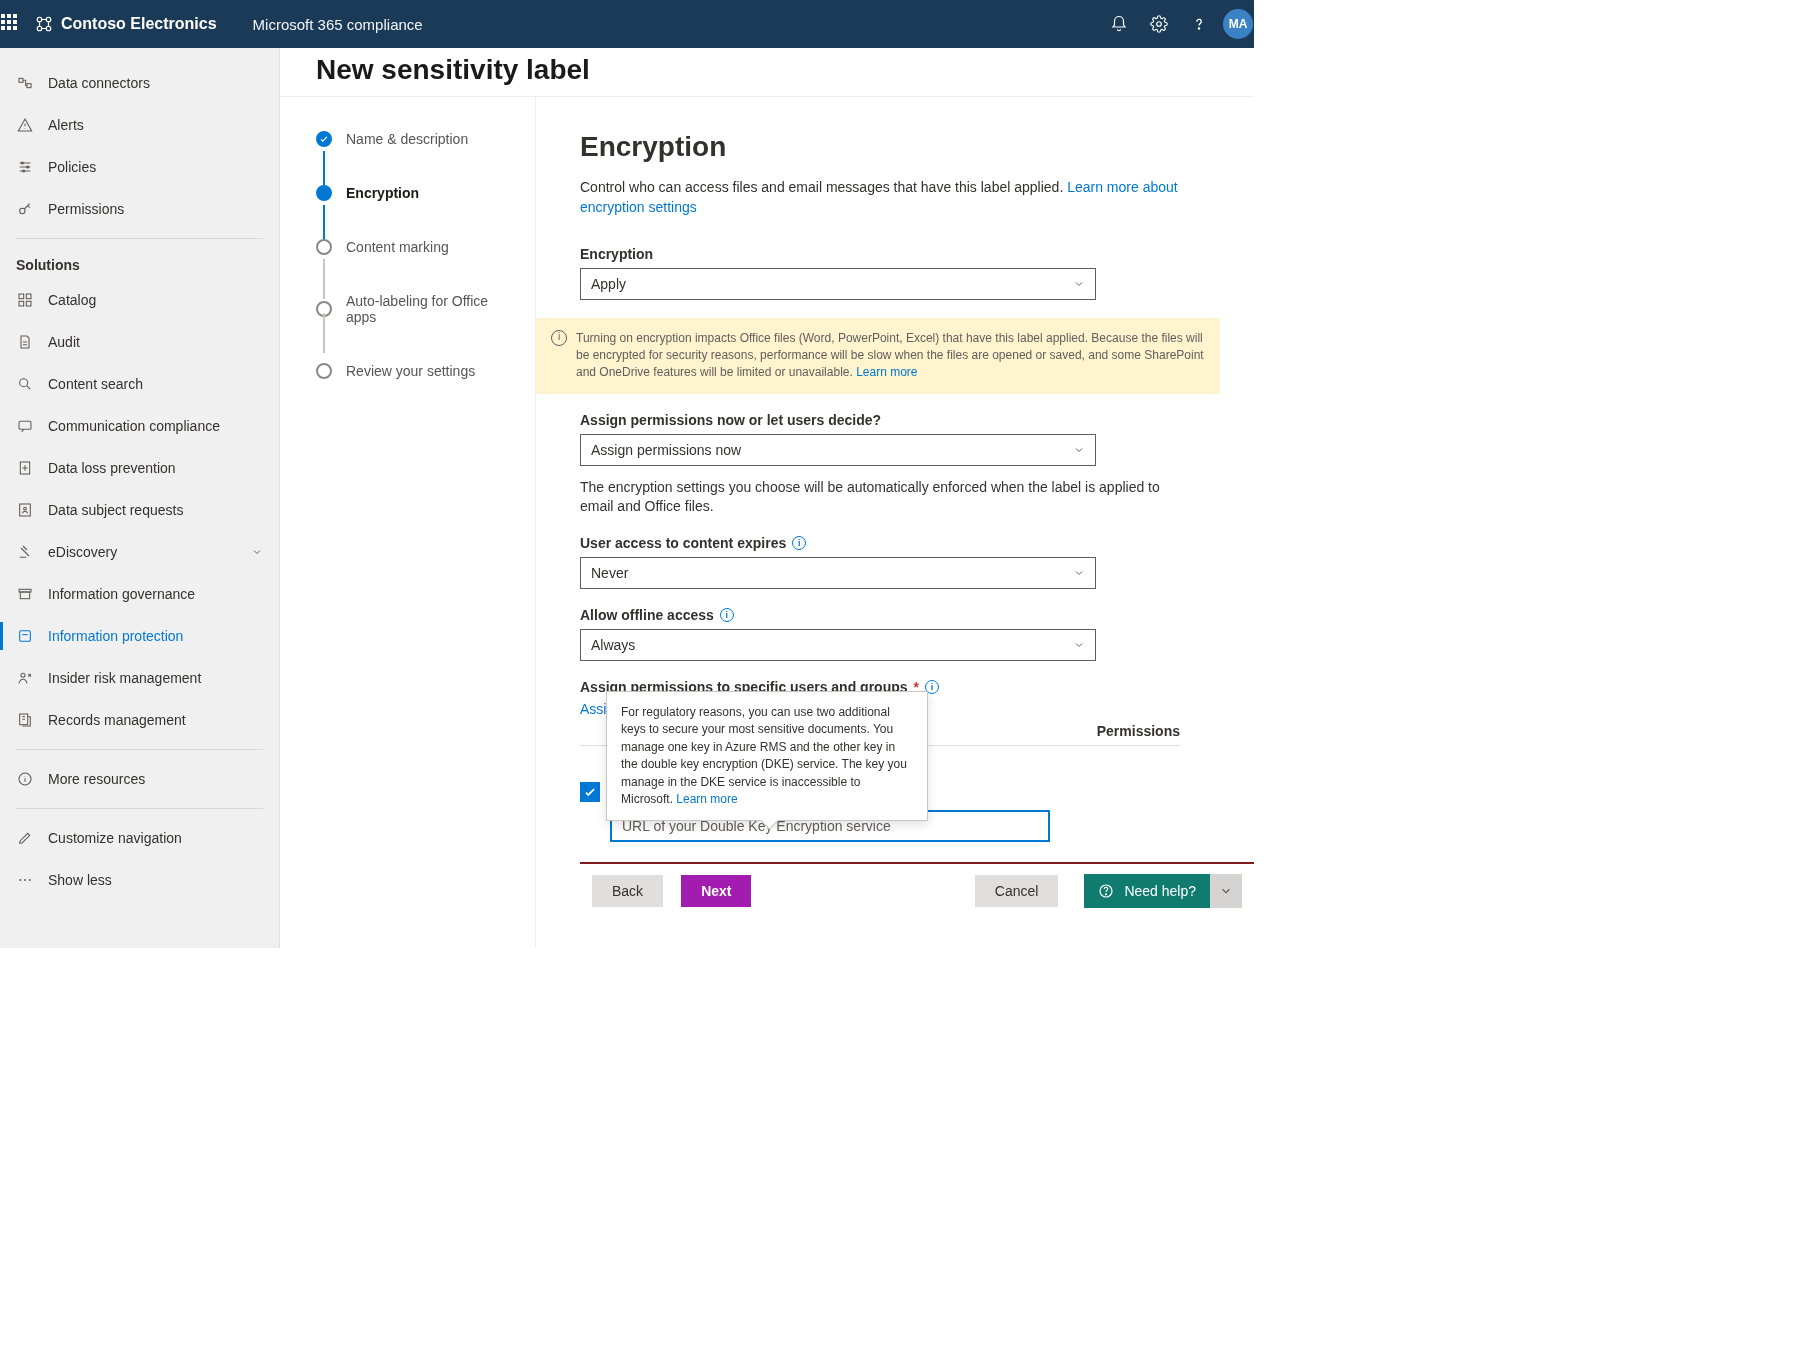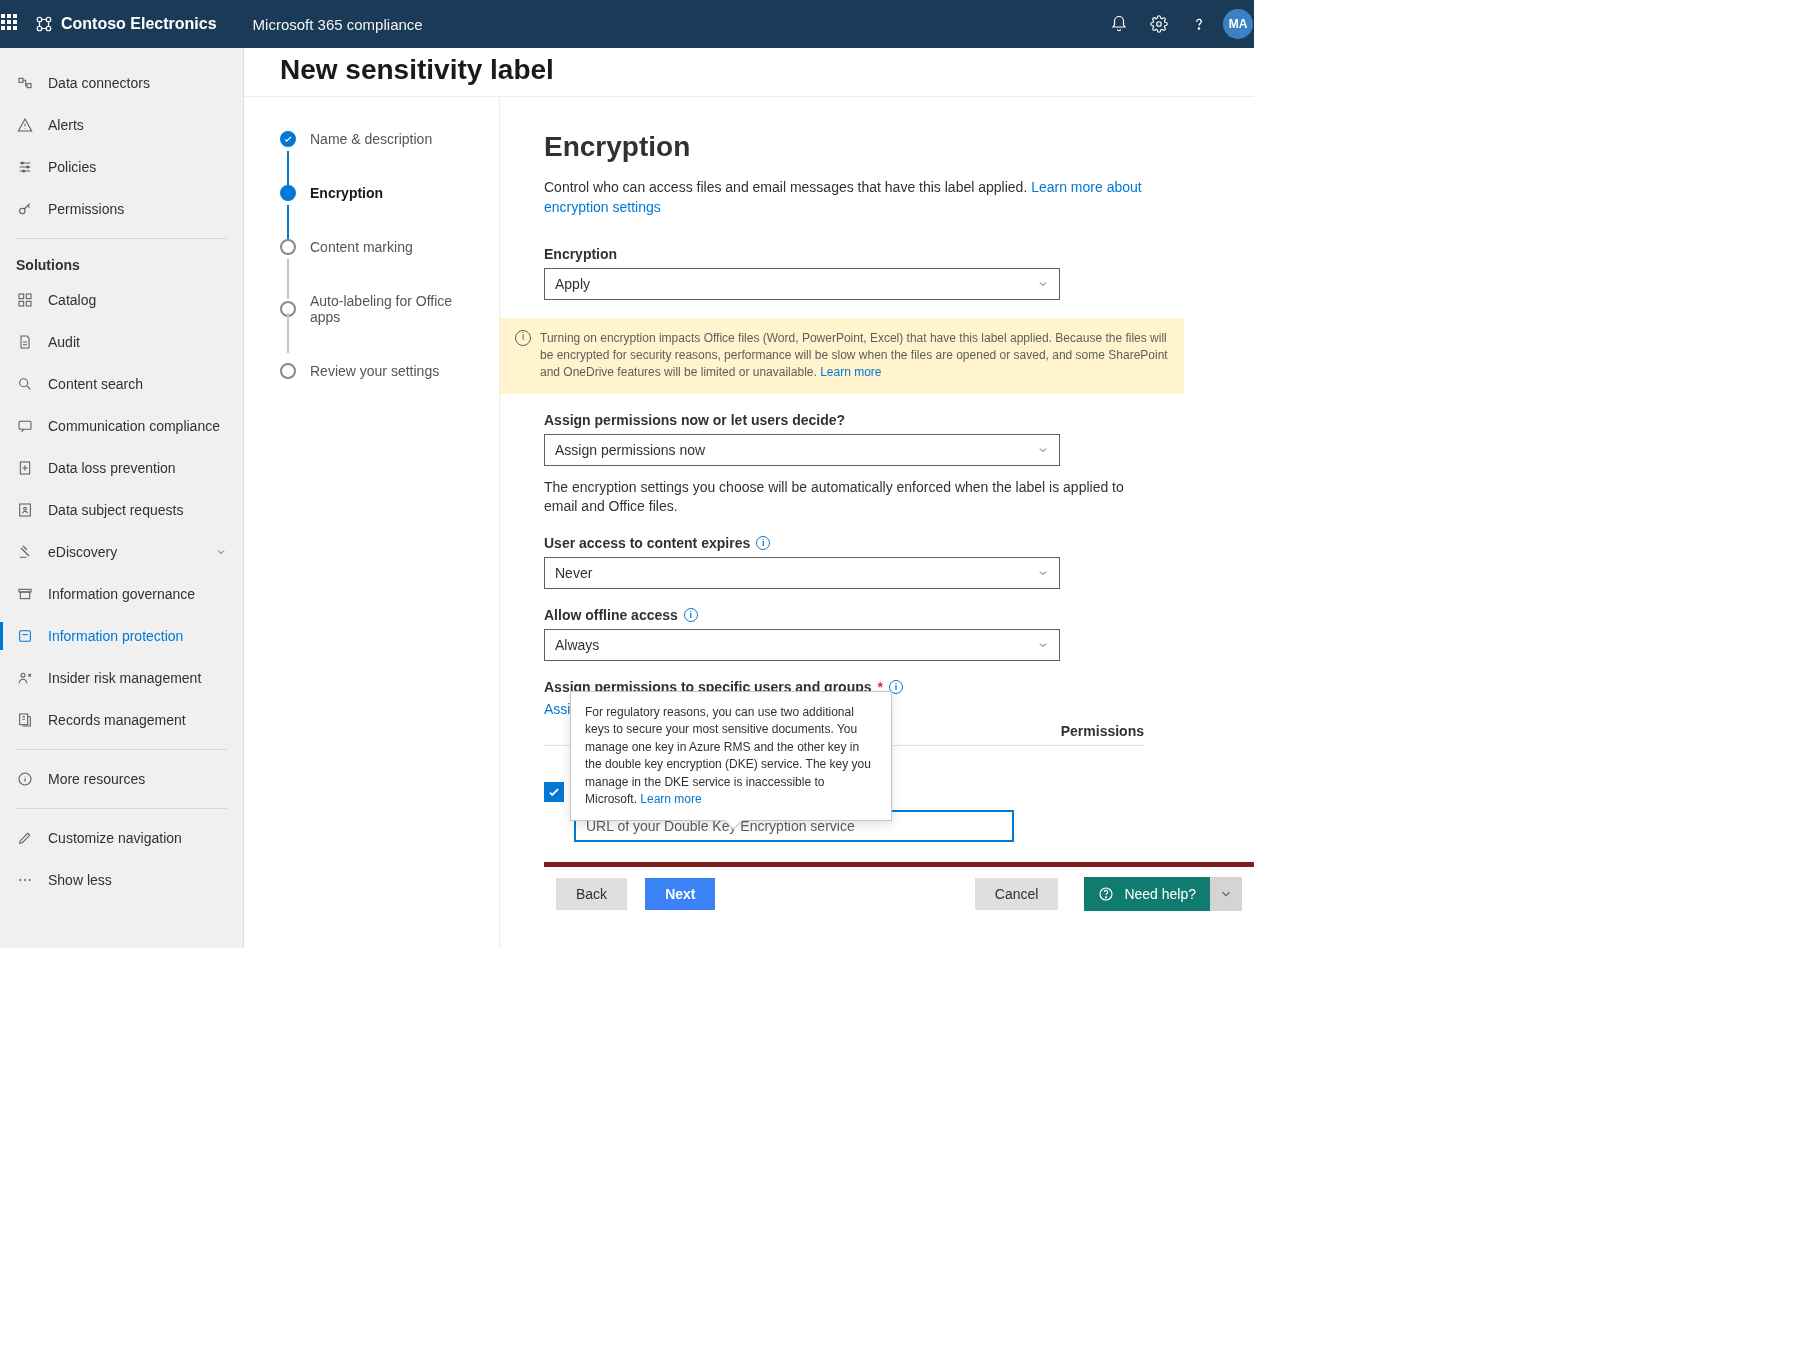--- a/index.html
+++ b/index.html
@@ -11,21 +11,21 @@
   .waffle span { background:#fff; }
   .brand-icon { width:18px; height:18px; margin-right:8px; display:inline-flex; align-items:center; justify-content:center;}
   .brand { font-size:16px; font-weight:600; margin-right:36px; white-space:nowrap; }
   .tenant { font-size:15px; opacity:.95; }
   .topbar-spacer { flex:1; }
   .topbar-btn { width:40px; height:48px; display:flex; align-items:center;justify-content:center; cursor:pointer; color:#fff; }
   .avatar { width:30px;height:30px;border-radius:50%;background:#3b82c4;color:#fff;display:flex;align-items:center;justify-content:center;font-size:12px;font-weight:600;margin-left:4px;}
 
   
   .shell { display:flex; height:calc(100% - 48px); }
-  .sidebar { width:244px; background:#f0f0f0; border-right:1px solid #e1dfdd; padding:14px 0 6px 0; overflow-y:auto; font-size:14px;}
+  .sidebar { width:280px; background:#f0f0f0; border-right:1px solid #e1dfdd; padding:14px 0 6px 0; overflow-y:auto; font-size:14px;}
   .side-item { display:flex; align-items:center; height:42px; padding:0 16px; cursor:pointer; color:#323130; }
   .side-item.active { position:relative; }
   .side-item.active::before { content:""; position:absolute; left:0; top:7px; bottom:7px; width:3px; background:#0078d4;}
   .side-icon { width:18px; height:18px; margin-right:14px; display:flex; align-items:center; justify-content:center; color:#605e5c;}
   .side-item.active .side-icon, .side-item.active .side-label { color:#0078d4; font-weight:400;}
   .side-sep { height:1px; background:#d8d8d8; margin:8px 16px;}
   .side-heading { padding:10px 16px 6px 16px; font-weight:600; color:#323130; font-size:14px;}
   .side-chevron { margin-left:auto; color:#605e5c;}
 
   
@@ -63,24 +63,24 @@
   .perm-header { display:flex; justify-content:flex-end; font-size:14px; font-weight:600; padding:6px 0; border-bottom:1px solid #e1dfdd; margin-bottom:12px; width:600px;}
   .check-row { display:flex; align-items:center; gap:10px; margin-top:10px;}
   .checkbox { width:20px;height:20px;background:#0078d4;display:flex;align-items:center;justify-content:center;color:#fff;cursor:pointer; border:1px solid #0078d4;}
   .text-input { width:440px;height:32px;border:2px solid #0078d4;padding:0 10px;font-size:14px;color:#605e5c;display:flex;align-items:center;margin-left:30px;margin-top:8px;}
   .tooltip { position:absolute; width:322px; background:#fff; border:1px solid #c8c6c4; box-shadow:0 4px 10px rgba(0,0,0,.12); padding:12px 14px; font-size:12px; color:#323130; line-height:1.45; z-index:40;}
   .tooltip::after { content:""; position:absolute; bottom:-7px; left:156px; width:12px;height:12px;background:#fff;border-right:1px solid #c8c6c4;border-bottom:1px solid #c8c6c4; transform:rotate(45deg);}
   .assign-link { color:#0078d4; font-size:14px; margin-top:4px; cursor:pointer;}
   .perm-area { position:relative; margin-bottom:12px;}
   
   
-  .btnbar { border-top:5px solid #7f1d1d; padding:10px 12px; display:flex; align-items:center; gap:18px;}
+  .btnbar { border-top:2px solid #7f1d1d; padding:10px 12px; display:flex; align-items:center; gap:18px;}
   .btn { height:32px; padding:0 20px; border:none; cursor:pointer; font-size:14px;}
   .btn-default { background:#e1dfdd; color:#323130;}
-  .btn-primary { background:#3b82f6; color:#fff; font-weight:600;}
+  .btn-primary { background:#a21caf; color:#fff; font-weight:600;}
   .btnbar-spacer { flex:1;}
   .need-help { height:34px;background:#107c6f;color:#fff;display:flex;align-items:center;padding:0 14px;gap:10px;font-size:14px;cursor:pointer;}
   .nh-chev { width:32px;height:34px;background:#d6d4d2;display:flex;align-items:center;justify-content:center;color:#605e5c;cursor:pointer;}
 
   svg { display:block; }
 </style>
 </head>
 <body>
 
 <div class="topbar">

